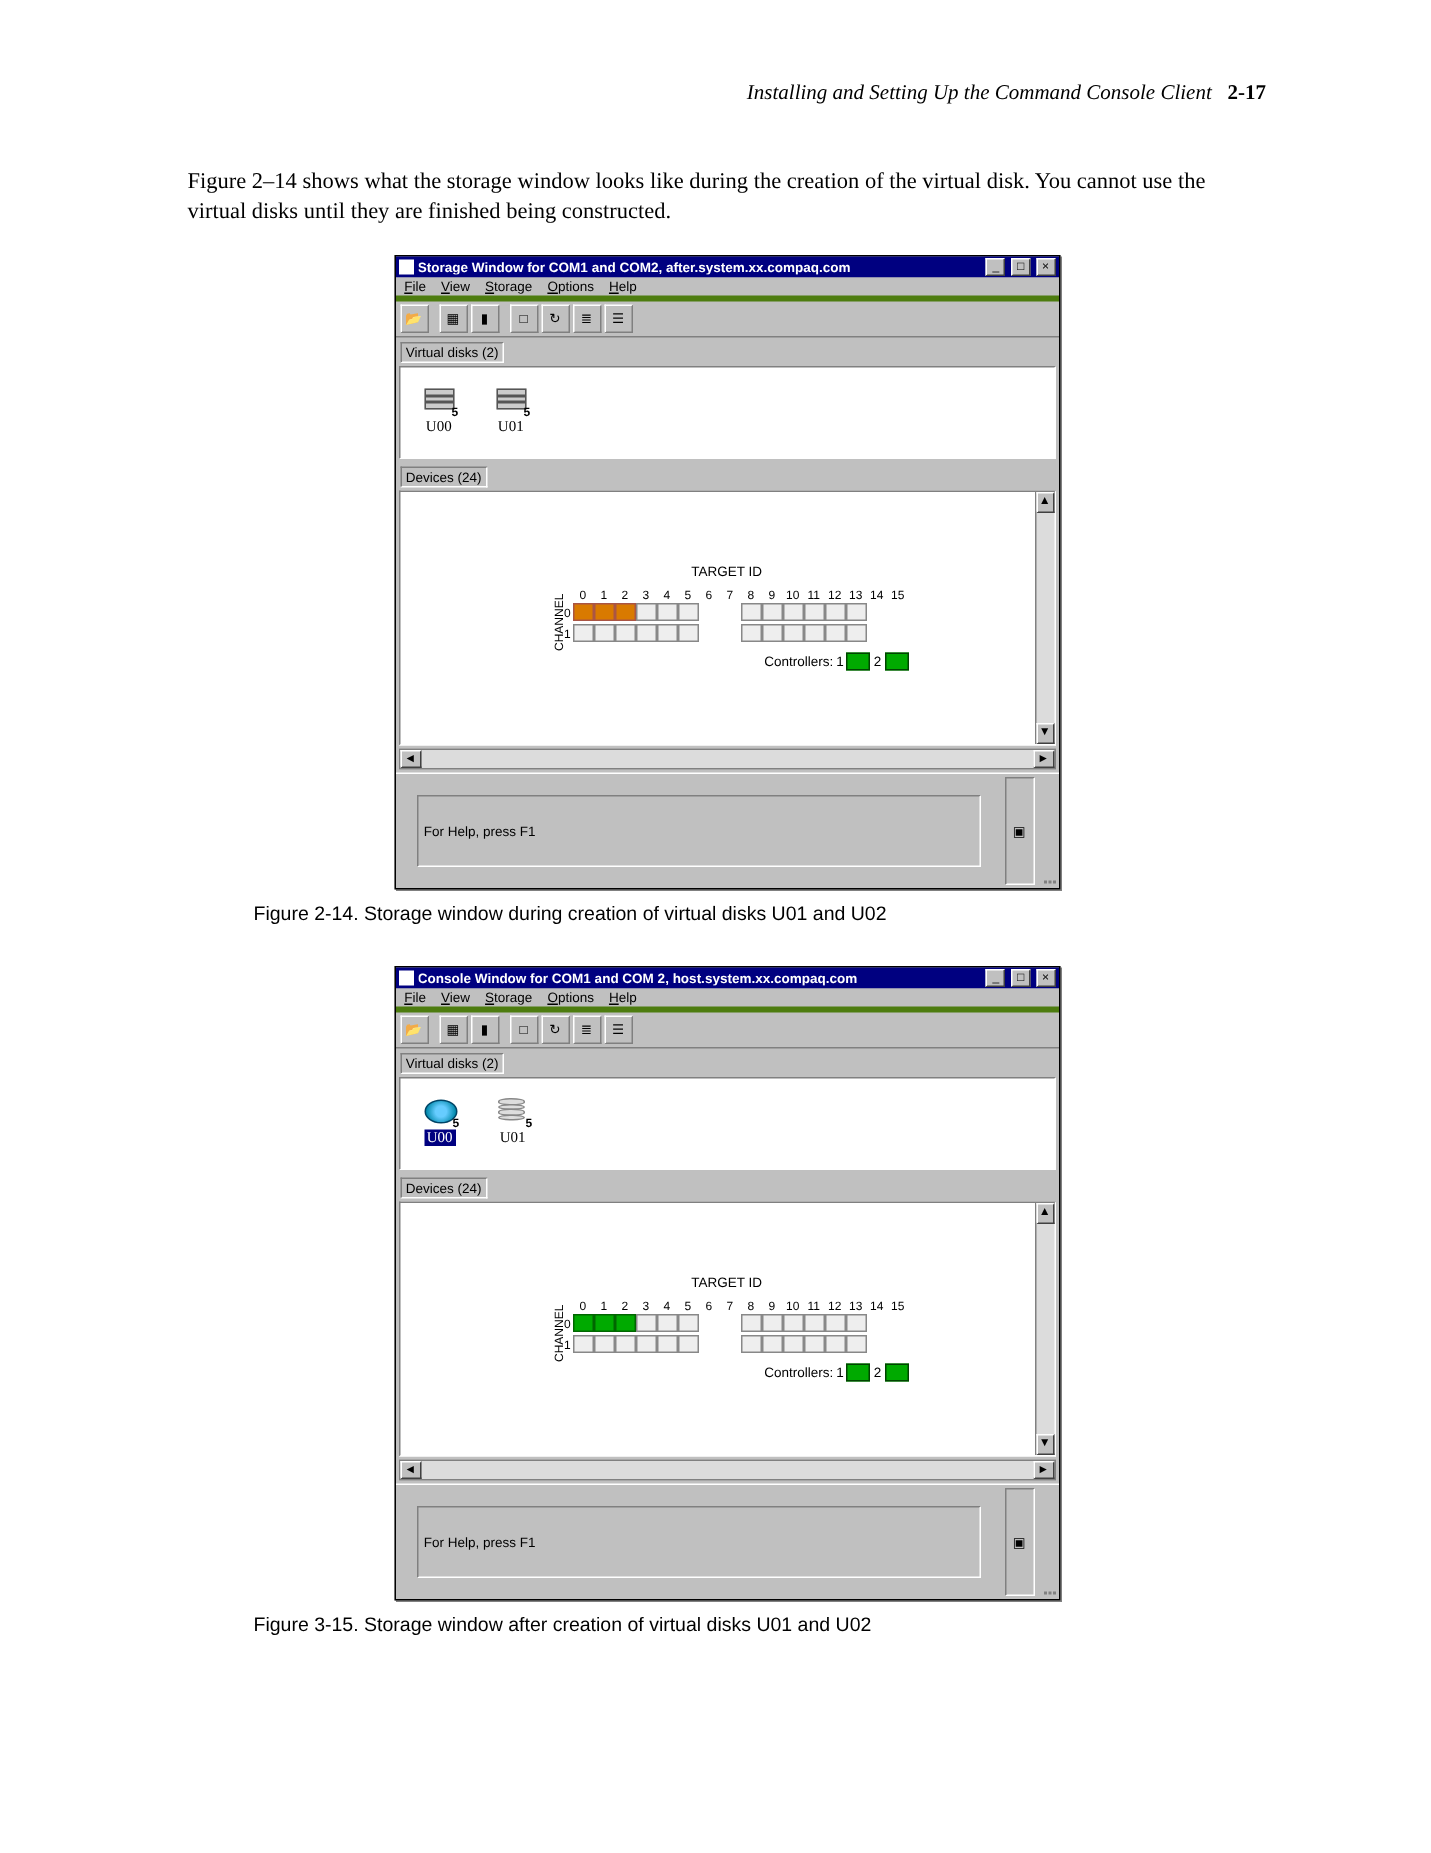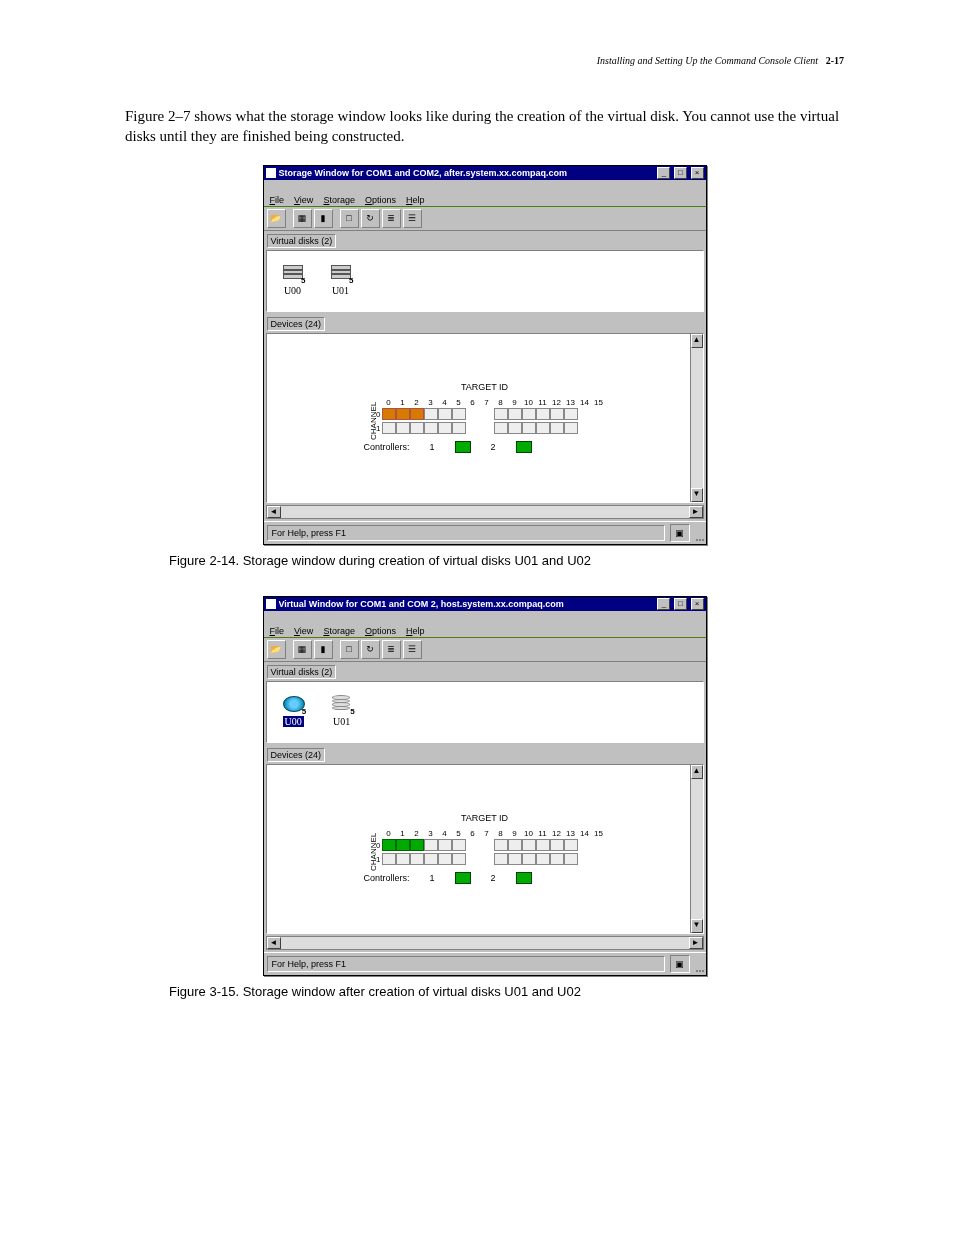--- a/index.html
+++ b/index.html
@@ -8,21 +8,21 @@
     font-family: "Times New Roman", serif;
     font-size: 15px;
     color: #000;
     background: #fff;
     width: 954px;
     box-sizing: border-box;
   }
   .page-header {
     font-style: italic;
     text-align: right;
-    font-size: 10px;
+    font-size: 14px;
     margin-bottom: 40px;
   }
   .page-header .pgnum { font-weight: bold; font-style: normal; }
   .intro { line-height: 1.35; margin-bottom: 18px; }
 
   
   .app-window {
     width: 442px;
     margin: 0 auto;
     border: 1px solid #000;
@@ -39,21 +39,21 @@
     height: 14px;
     padding: 0 2px;
   }
   .titlebar .ticon { width:10px; height:10px; background:#fff; margin-right:3px; }
   .titlebar .ttext { flex:1; font-weight:bold; font-size:9px; white-space:nowrap; overflow:hidden; }
   .win-btns span{
     display:inline-block; width:11px; height:10px; background:#c0c0c0;
     border:1px solid #fff; border-right-color:#404040; border-bottom-color:#404040;
     text-align:center; line-height:9px; font-size:8px; color:#000; margin-left:1px;
   }
-  .menubar{ display:flex; gap:10px; padding:1px 6px; background:#c0c0c0; border-bottom:1px solid #4d7c0f;margin-top:14px;}
+  .menubar{ display:flex; gap:10px; padding:1px 6px; background:#c0c0c0; border-bottom:4px solid #4d7c0f;}
   .menubar span{ font-size:9px; }
   .menubar span u{ text-decoration:underline; }
   .toolbar{ display:flex; gap:2px; padding:2px 3px; border-bottom:1px solid #808080;}
   .tbtn{
     width:17px; height:17px;
     border:1px solid #fff; border-right-color:#808080; border-bottom-color:#808080;
     background:#c0c0c0; display:flex; align-items:center; justify-content:center;
     font-size:9px;
   }
   .tbtn.sep{ width:3px; border:none; background:transparent;}
@@ -98,39 +98,39 @@
 
   .grid-wrap{font-size:9px; text-align:center;}
   .tid-label{margin-bottom:1px;}
   .grid{display:grid; grid-template-columns:18px repeat(16,14px); grid-auto-rows:14px; gap:0;}
   .grid .hdr{font-size:8px; display:flex; align-items:flex-end; justify-content:center;}
   .grid .chv{writing-mode:vertical-rl; transform:rotate(180deg); font-size:8px; grid-row:2 / span 2; grid-column:1; display:flex; align-items:center; justify-content:center;}
   .cell{width:12px;height:10px;margin:1px auto;border:1px solid #888;background:#eee;}
   .cell.gap{border:none;background:transparent;}
   .cell.hl{background:#d97a00;border-color:#a54;}
   .cell.grn{background:#0a0;border-color:#060;}
-  .ctrl-row{margin-top:6px; font-size:9px; display:flex; gap:20px; justify-content:flex-start; align-items:center;}
+  .ctrl-row{margin-top:6px; font-size:9px; display:flex; gap:2px; justify-content:flex-end; align-items:center;}
   .ctrl-chip{width:14px;height:10px; background:#0a0; border:1px solid #040;}
 
   .statusbar{display:flex; border-top:1px solid #fff; background:#c0c0c0;}
-  .statusbar .msg{flex:1; font-size:9px; padding:2px 4px; border:1px solid #808080; border-top-color:#808080; border-left-color:#808080; border-right-color:#fff; border-bottom-color:#fff; margin:3px;}
+  .statusbar .msg{flex:1; font-size:9px; padding:18px 4px; border:1px solid #808080; border-top-color:#808080; border-left-color:#808080; border-right-color:#fff; border-bottom-color:#fff; margin:14px;}
   .statusbar .tray{width:18px; margin:2px; border:1px solid #808080; border-right-color:#fff; border-bottom-color:#fff; display:flex; align-items:center; justify-content:center;}
   .statusbar .grip{width:12px; margin:2px 2px 2px 0; display:flex; align-items:flex-end; justify-content:flex-end;}
   .grip div{width:2px;height:2px;background:#808080;margin:0 0 1px 1px;}
 
   .caption{ font-family:Arial, Helvetica, sans-serif; font-size:13px; margin:8px 0 28px 44px;}
 </style>
 </head>
 <body>
 
 <div class="page-header">
   <span>Installing and Setting Up the Command Console Client</span>&nbsp;&nbsp;&nbsp;<span class="pgnum">2-17</span>
 </div>
 
-<p class="intro">Figure 2–7 shows what the storage window looks like during the creation of the virtual disk. You cannot use the virtual disks until they are finished being constructed.</p>
+<p class="intro">Figure 2–14 shows what the storage window looks like during the creation of the virtual disk. You cannot use the virtual disks until they are finished being constructed.</p>
 
 <div class="app-window">
   <div class="titlebar">
     <span class="ticon"></span>
     <span class="ttext">Storage Window for COM1 and COM2, after.system.xx.compaq.com</span>
     <span class="win-btns">
       <span>_</span>
       <span>□</span>
       <span>×</span>
     </span>
@@ -265,21 +265,21 @@
         <div></div>
         <div></div>
       </div>
   </div>
 </div>
 <div class="caption">Figure 2-14.  Storage window during creation of virtual disks U01 and U02</div>
 
 <div class="app-window">
   <div class="titlebar">
     <span class="ticon"></span>
-    <span class="ttext">Virtual Window for COM1 and COM 2, host.system.xx.compaq.com</span>
+    <span class="ttext">Console Window for COM1 and COM 2, host.system.xx.compaq.com</span>
     <span class="win-btns">
       <span>_</span>
       <span>□</span>
       <span>×</span>
     </span>
   </div>
   <div class="menubar">
     <span><u>F</u>ile</span>
     <span><u>V</u>iew</span>
     <span><u>S</u>torage</span>

